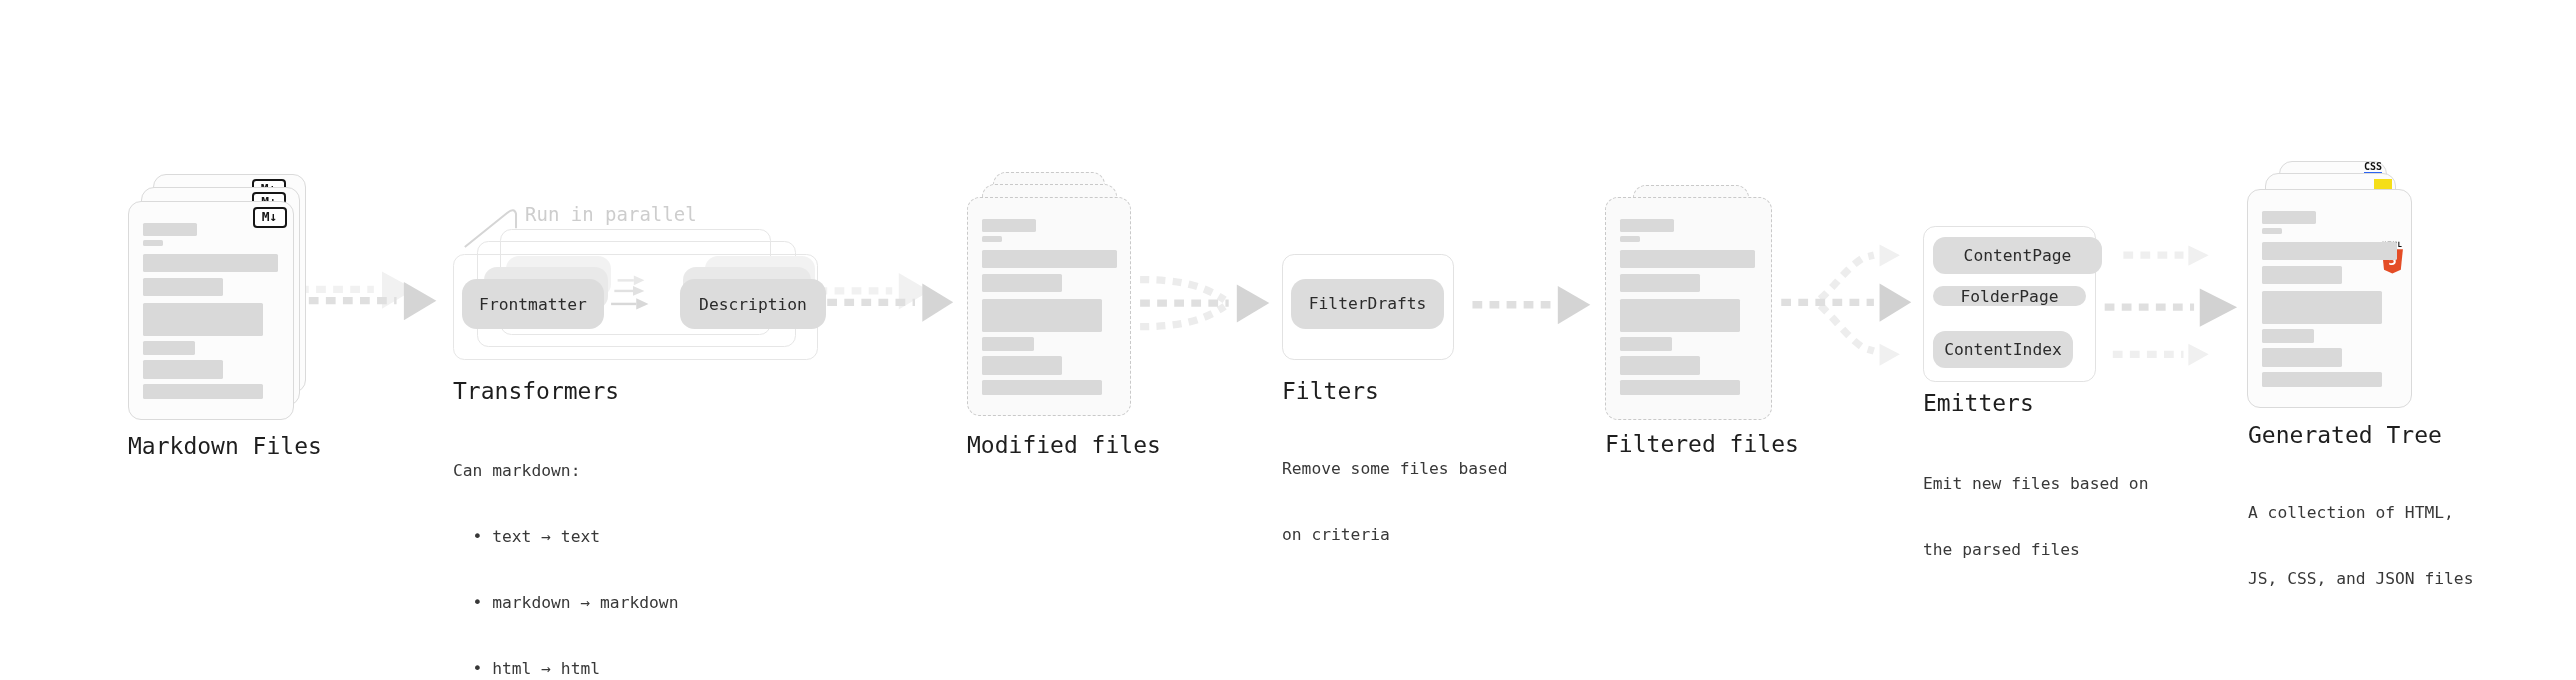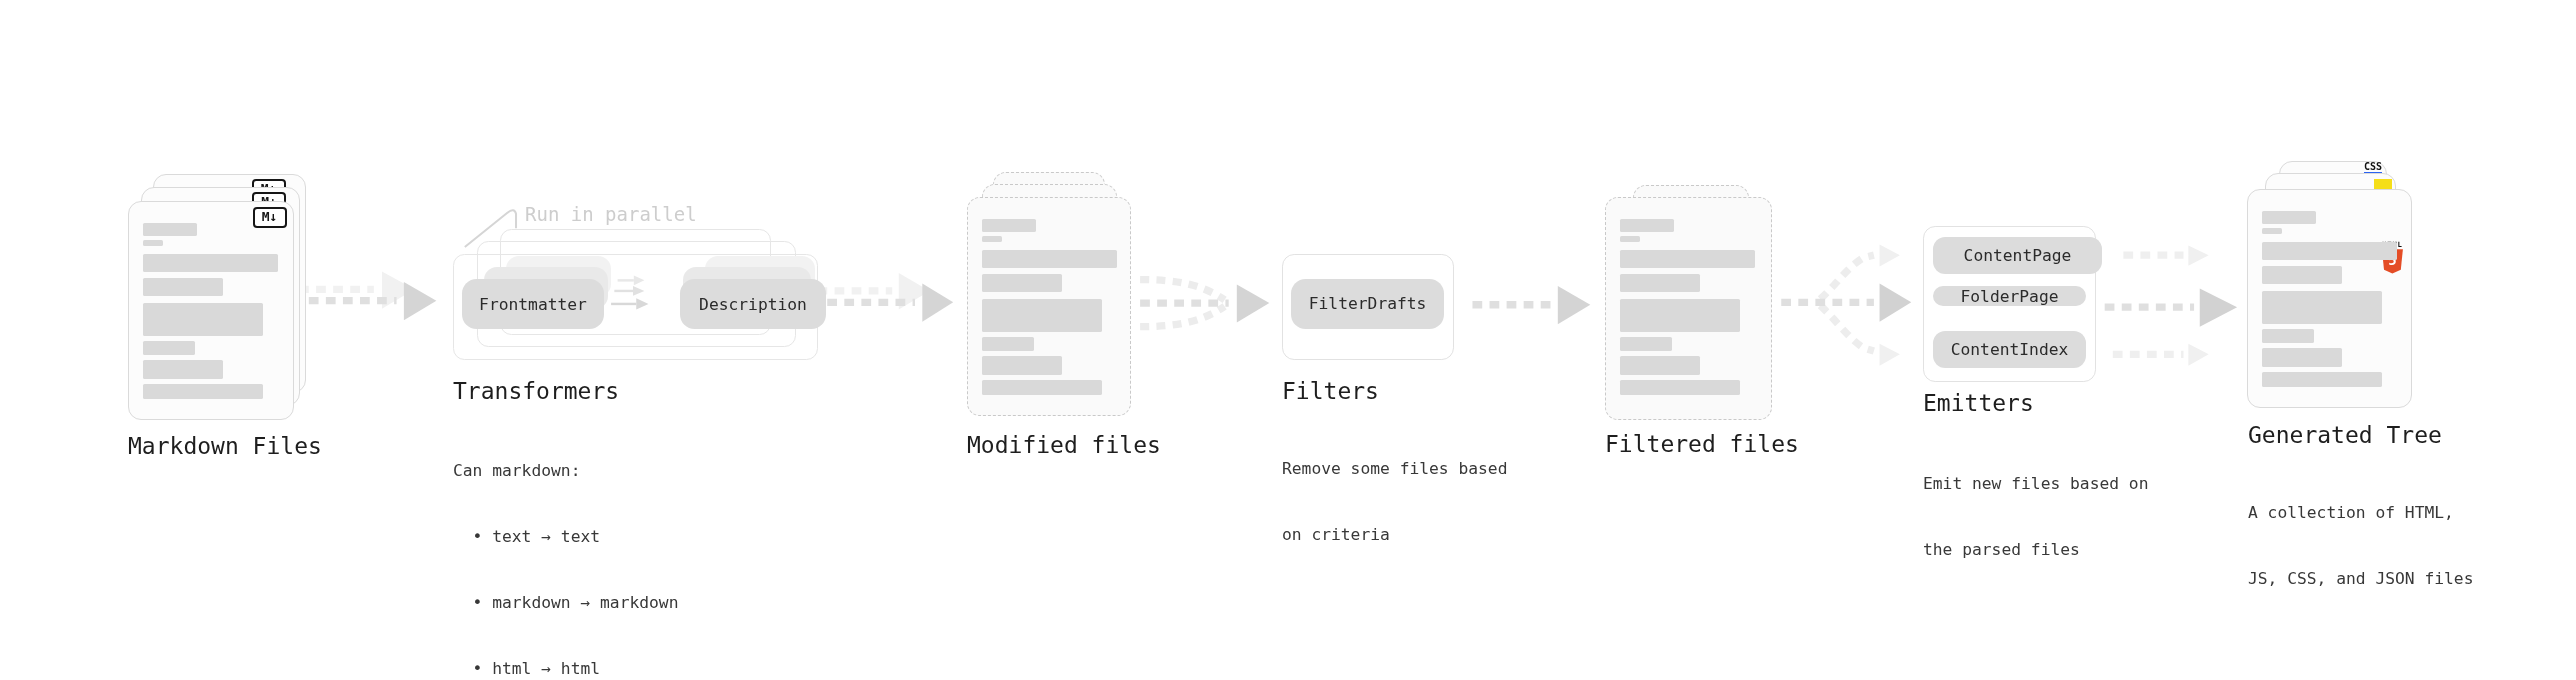--- a/index.html
+++ b/index.html
@@ -195,21 +195,21 @@
         <div class="bar l7"></div>
         <div class="bar l8"></div>
       </div>
     </div>
   </div>
   <div class="title" style="left:1605px;top:431px;">Filtered files</div>
 
   <div class="panel" style="left:1923px;top:226px;width:173px;height:156px;">
     <div class="pill em" style="left:9px;top:9.8px;width:169px;height:37px;">ContentPage</div>
     <div class="pill em" style="left:9px;top:59px;width:153px;height:20px;">FolderPage</div>
-    <div class="pill em" style="left:9px;top:104px;width:153px;height:37px;">ContentIndex</div>
+    <div class="pill em" style="left:9px;top:104px;width:140px;height:37px;">ContentIndex</div>
   </div>
   <div class="title" style="left:1923px;top:390px;">Emitters</div>
   <div class="desc" style="left:1923px;top:429px;">
     <div>Emit new files based on</div>
     <div>the parsed files</div>
   </div>
 
   <div>
     <div class="card" style="left:2279px;top:161px;width:108px;height:219px;">
       <div class="css-icon" style="right:4.1px;top:2.4px;">

